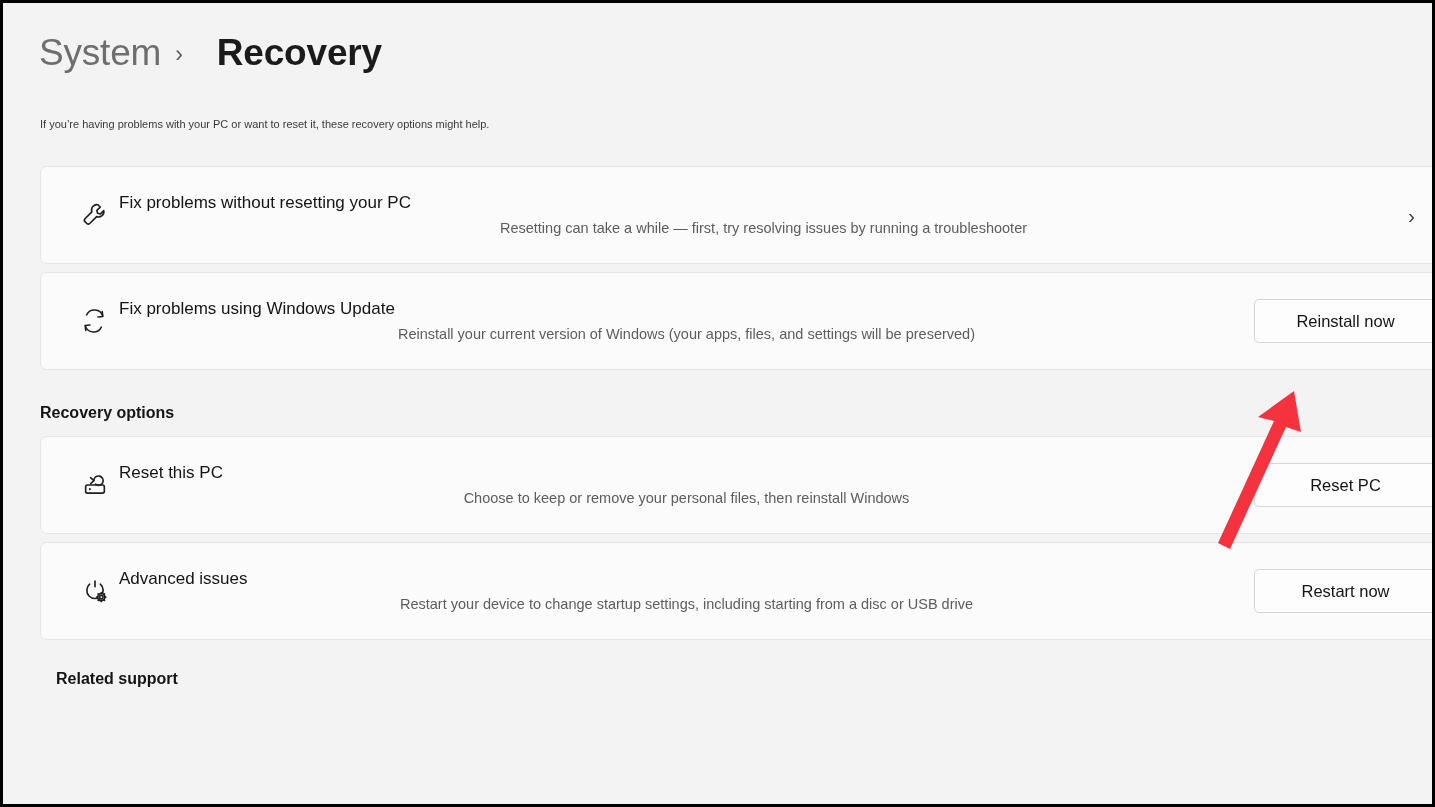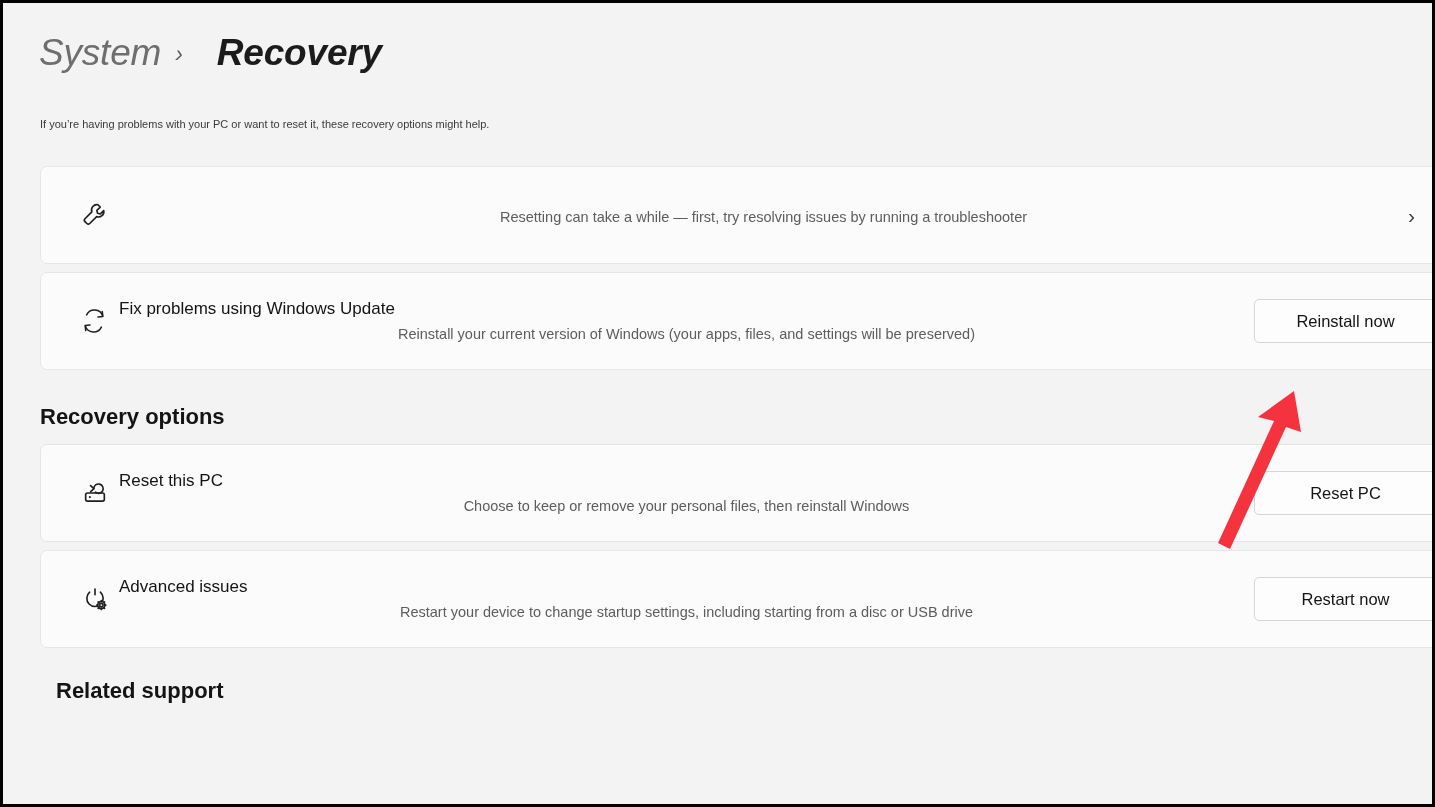--- a/index.html
+++ b/index.html
@@ -27,21 +27,20 @@
     overflow: hidden;
   }
 
   
   .breadcrumb {
     display: flex;
     align-items: center;
     gap: 14px;
     padding-left: 36px;
     height: 56px;
-    font-style: italic;
   }
   .crumb-system {
     font-size: 37px;
     color: #6e6e6e;
     font-weight: 400;
     letter-spacing: -0.2px;
   }
   .crumb-sep {
     font-size: 23px;
     color: #5d5d5d;
@@ -131,21 +130,21 @@
     color: #3c3c3c;
     font-size: 21px;
     padding-right: 22px;
     line-height: 1;
   }
 
   .section-heading {
     padding-left: 37px;
     margin-top: 34px;
     margin-bottom: 14px;
-    font-size: 22px;
+    font-size: 16px;
     font-weight: 700;
     color: #141414;
   }
   .section-heading.tight { margin-top: 30px; margin-left: 16px; }
 
   
   .arrow-svg {
     position: absolute;
     left: 1195px;
     top: 388px;
@@ -171,20 +170,21 @@
 
     <div class="card-group">
 
       <div class="card">
         <span class="icon-wrap">
           <svg class="glyph" width="28" height="28" viewBox="0 0 24 24" fill="none" stroke="#1f1f1f" stroke-width="1.4" stroke-linecap="round" stroke-linejoin="round">
             <path d="M14.5 3.2a4.6 4.6 0 0 0-5.2 6.1L3.4 15.2a1.8 1.8 0 0 0 0 2.5l1.6 1.6a1.8 1.8 0 0 0 2.5 0l5.9-5.9a4.6 4.6 0 0 0 6.1-5.2l-2.9 2.9-2.4-.6-.6-2.4 2.9-2.9z"></path>
           </svg>
         </span>
         <div class="texts">
+          <div class="title">Fix problems without resetting your PC</div>
           <div class="desc">Resetting can take a while — first, try resolving issues by running a troubleshooter</div>
         </div>
         <div class="action">
           <span class="chevron">›</span>
         </div>
       </div>
 
       <div class="card">
         <span class="icon-wrap">
           <svg class="glyph" width="26" height="26" viewBox="0 0 24 24" fill="none" stroke="#1f1f1f" stroke-width="1.4" stroke-linecap="round" stroke-linejoin="round">

